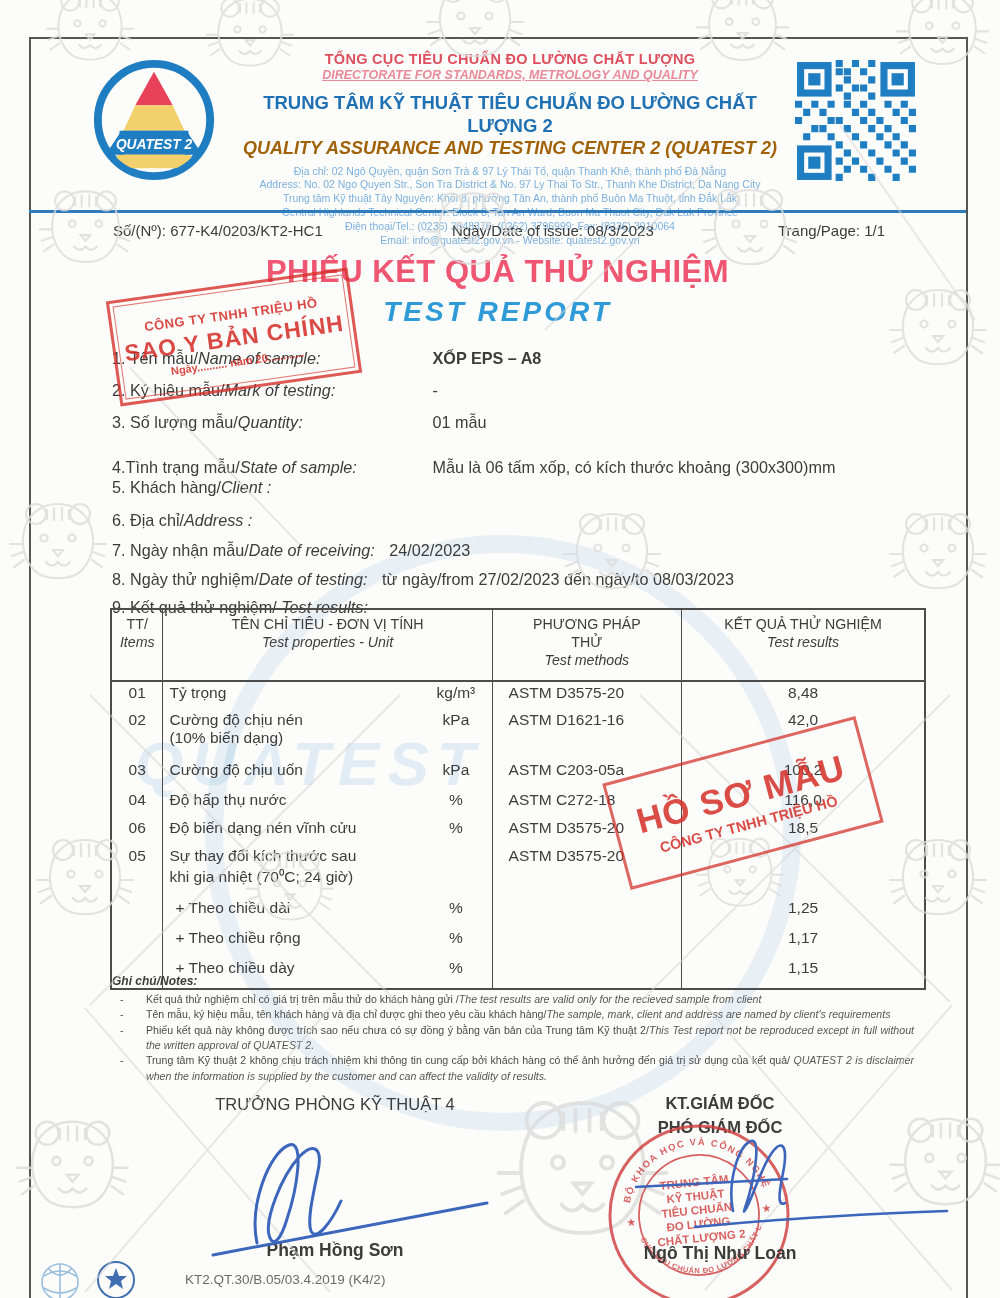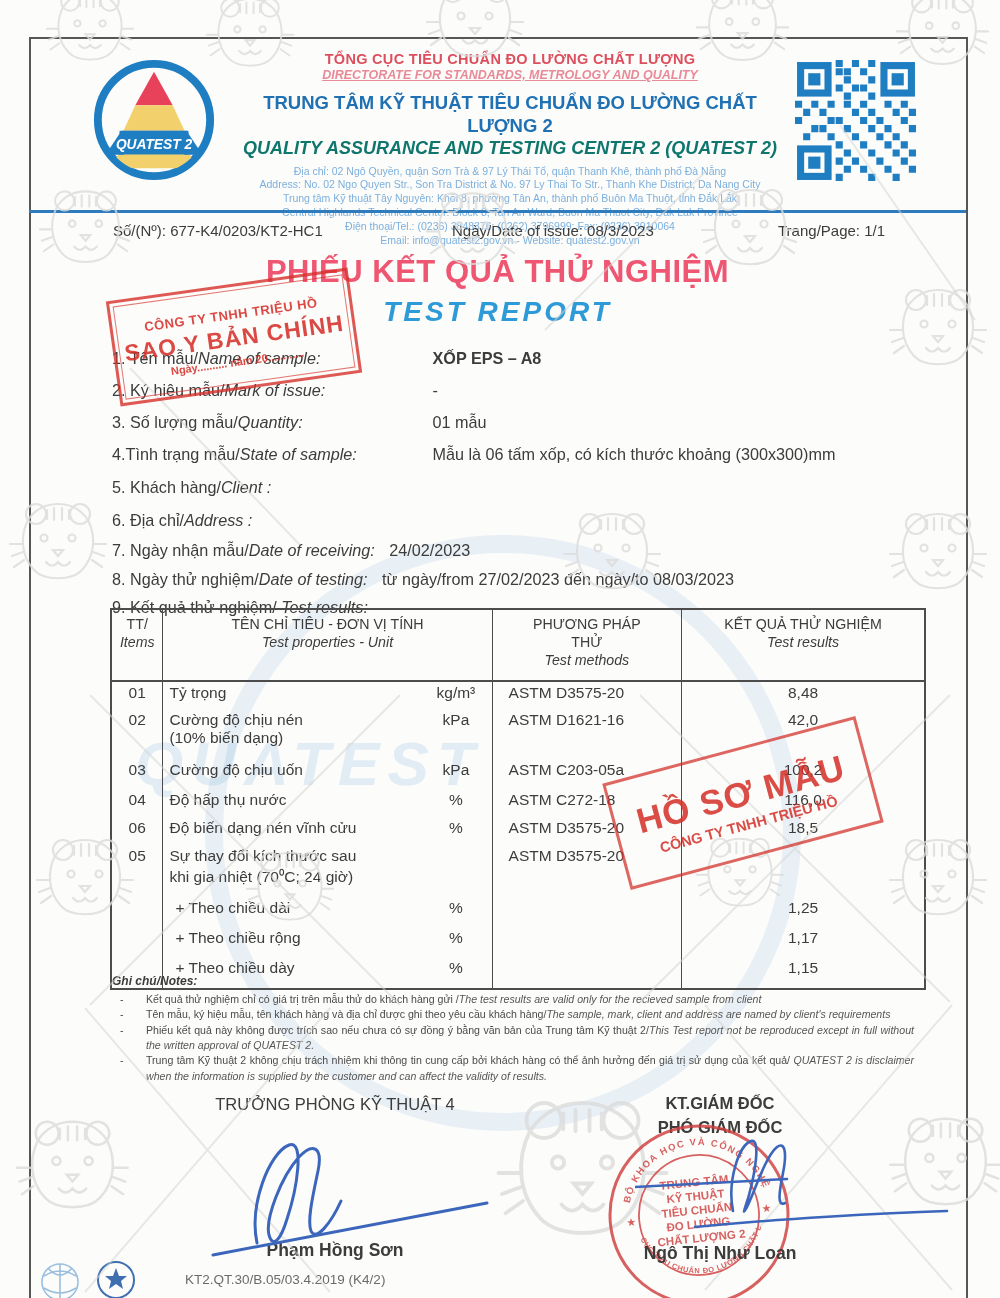--- a/index.html
+++ b/index.html
@@ -5,21 +5,21 @@
   html,body{margin:0;padding:0;background:#e8e8e8;}
   .page{position:relative;width:1000px;height:1298px;margin:0 auto;background:#fcfcfa;
         overflow:hidden;font-family:"Liberation Sans",sans-serif;color:#3c3c3c;}
   .frame{position:absolute;left:29px;top:37px;width:935px;height:1261px;
          border:2px solid #565656;border-bottom:none;pointer-events:none;}
   
   .hdr{position:absolute;left:228px;top:50px;width:564px;text-align:center;line-height:1.25;}
   .hdr .org-vi{font-size:14.5px;font-weight:bold;color:#dd4f5e;letter-spacing:.3px;}
   .hdr .org-en{font-size:12.5px;font-weight:bold;font-style:italic;color:#e98a98;text-decoration:underline;}
   .hdr .ctr-vi{font-size:18.5px;font-weight:bold;color:#2071b3;margin-top:7px;}
-  .hdr .ctr-en{font-size:18px;font-weight:bold;font-style:italic;color:#0f766e;}
+  .hdr .ctr-en{font-size:18px;font-weight:bold;font-style:italic;color:#a16207;}
   .hdr .addr{margin-top:5px;font-size:10.5px;color:#7cb0de;line-height:1.32;}
   .logo{position:absolute;left:90px;top:56px;}
   .qr{position:absolute;left:795px;top:60px;}
   .hdr-line{position:absolute;left:29px;top:210px;width:937px;height:3px;background:#2e7bbd;}
   
   .meta{position:absolute;left:0;top:222px;width:1000px;font-size:15px;color:#3c3c3c;}
   .meta .m1{position:absolute;left:113px;}
   .meta .m2{position:absolute;left:452px;}
   .meta .m3{position:absolute;left:778px;}
   
@@ -179,28 +179,28 @@
   </div>
 
   <div class="title-vi">PHIẾU KẾT QUẢ THỬ NGHIỆM</div>
   <div class="title-en">TEST REPORT</div>
 
   <div class="item" style="top:349px">
     <span class="lbl"><span>1. Tên mẫu/</span><span class="en">Name of sample:</span></span>
     <span class="val b">XỐP EPS – A8</span>
   </div>
   <div class="item" style="top:381px">
-    <span class="lbl"><span>2. Ký hiệu mẫu/</span><span class="en">Mark of issue:</span></span>
+    <span class="lbl"><span>2. Ký hiệu mẫu/</span><span class="en">Mark of testing:</span></span>
     <span class="val">-</span>
   </div>
   <div class="item" style="top:413px">
     <span class="lbl"><span>3. Số lượng mẫu/</span><span class="en">Quantity:</span></span>
     <span class="val">01 mẫu</span>
   </div>
-  <div class="item" style="top:445px">
+  <div class="item" style="top:458px">
     <span class="lbl"><span>4.Tình trạng mẫu/</span><span class="en">State of sample:</span></span>
     <span class="val">Mẫu là 06 tấm xốp, có kích thước khoảng (300x300)mm</span>
   </div>
   <div class="item" style="top:478px">
     <span class="lbl"><span>5. Khách hàng/</span><span class="en">Client :</span></span>
     <span class="val"></span>
   </div>
   <div class="item" style="top:511px">
     <span class="lbl"><span>6. Địa chỉ/</span><span class="en">Address :</span></span>
     <span class="val"></span>

